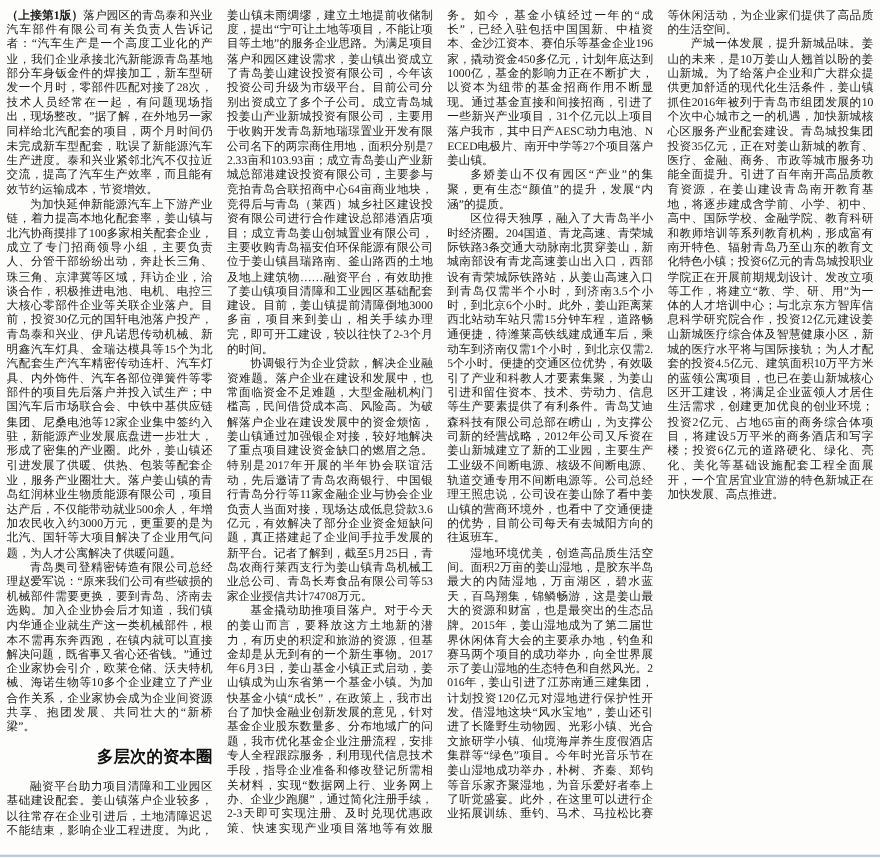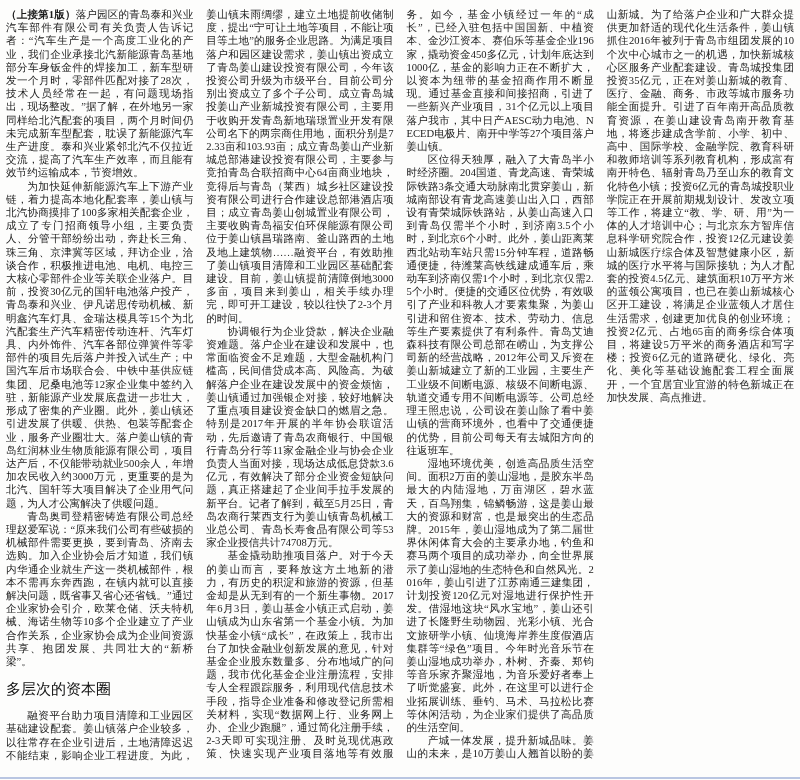--- a/index.html
+++ b/index.html
@@ -29,22 +29,22 @@
     line-height: 13.2px;
     text-indent: 2em;
     word-break: break-all;
   }
   p.para.no-indent { text-indent: 0; }
   .cont-note { font-weight: bold; }
   h2.headline {
     font-family: "Liberation Sans", "DejaVu Sans", sans-serif;
     font-size: 15px;
     line-height: 16px;
-    font-weight: normal;
-    text-align: left;
+    font-weight: bold;
+    text-align: right;
     margin: 13px 0 12px 0;
     break-inside: avoid;
     color: #111;
   }
   .bottom-rule {
     position: absolute;
     left: 0; right: 0; bottom: 1px;
     height: 2px;
     background: #b9c6e2;
   }
@@ -57,19 +57,20 @@
 
     <p class="para no-indent"><span class="cont-note">（上接第1版）</span><span>落户园区的青岛泰和兴业汽车部件有限公司有关负责人告诉记者：“汽车生产是一个高度工业化的产业，我们企业承接北汽新能源青岛基地部分车身钣金件的焊接加工，新车型研发一个月时，零部件匹配对接了28次，技术人员经常在一起，有问题现场指出，现场整改。”据了解，在外地另一家同样给北汽配套的项目，两个月时间仍未完成新车型配套，耽误了新能源汽车生产进度。泰和兴业紧邻北汽不仅拉近交流，提高了汽车生产效率，而且能有效节约运输成本，节资增效。</span></p>
     <p class="para">为加快延伸新能源汽车上下游产业链，着力提高本地化配套率，姜山镇与北汽协商摸排了100多家相关配套企业，成立了专门招商领导小组，主要负责人、分管干部纷纷出动，奔赴长三角、珠三角、京津冀等区域，拜访企业，洽谈合作，积极推进电池、电机、电控三大核心零部件企业等关联企业落户。目前，投资30亿元的国轩电池落户投产，青岛泰和兴业、伊凡诺思传动机械、新明鑫汽车灯具、金瑞达模具等15个为北汽配套生产汽车精密传动连杆、汽车灯具、内外饰件、汽车各部位弹簧件等零部件的项目先后落户并投入试生产；中国汽车后市场联合会、中铁中基供应链集团、尼桑电池等12家企业集中签约入驻，新能源产业发展底盘进一步壮大，形成了密集的产业圈。此外，姜山镇还引进发展了供暖、供热、包装等配套企业，服务产业圈壮大。落户姜山镇的青岛红润林业生物质能源有限公司，项目达产后，不仅能带动就业500余人，年增加农民收入约3000万元，更重要的是为北汽、国轩等大项目解决了企业用气问题，为人才公寓解决了供暖问题。</p>
     <p class="para">青岛奥司登精密铸造有限公司总经理赵爱军说：“原来我们公司有些破损的机械部件需要更换，要到青岛、济南去选购。加入企业协会后才知道，我们镇内华通企业就生产这一类机械部件，根本不需再东奔西跑，在镇内就可以直接解决问题，既省事又省心还省钱。”通过企业家协会引介，欧莱仓储、沃夫特机械、海诺生物等10多个企业建立了产业合作关系，企业家协会成为企业间资源共享、抱团发展、共同壮大的“新桥梁”。</p>
 
     <h2 class="headline">多层次的资本圈</h2>
     <p class="para">融资平台助力项目清障和工业园区基础建设配套。姜山镇落户企业较多，以往常存在企业引进后，土地清障迟迟不能结束，影响企业工程进度。为此，姜山镇未雨绸缪，建立土地提前收储制度，提出“宁可让土地等项目，不能让项目等土地”的服务企业思路。为满足项目落户和园区建设需求，姜山镇出资成立了青岛姜山建设投资有限公司，今年该投资公司升级为市级平台。目前公司分别出资成立了多个子公司。成立青岛城投姜山产业新城投资有限公司，主要用于收购开发青岛新地瑞璟置业开发有限公司名下的两宗商住用地，面积分别是72.33亩和103.93亩；成立青岛姜山产业新城总部港建设投资有限公司，主要参与竞拍青岛合联招商中心64亩商业地块，竞得后与青岛（莱西）城乡社区建设投资有限公司进行合作建设总部港酒店项目；成立青岛姜山创城置业有限公司，主要收购青岛福安伯环保能源有限公司位于姜山镇昌瑞路南、釜山路西的土地及地上建筑物……融资平台，有效助推了姜山镇项目清障和工业园区基础配套建设。目前，姜山镇提前清障倒地3000多亩，项目来到姜山，相关手续办理完，即可开工建设，较以往快了2-3个月的时间。</p>
     <p class="para">协调银行为企业贷款，解决企业融资难题。落户企业在建设和发展中，也常面临资金不足难题，大型金融机构门槛高，民间借贷成本高、风险高。为破解落户企业在建设发展中的资金烦恼，姜山镇通过加强银企对接，较好地解决了重点项目建设资金缺口的燃眉之急。特别是2017年开展的半年协会联谊活动，先后邀请了青岛农商银行、中国银行青岛分行等11家金融企业与协会企业负责人当面对接，现场达成低息贷款3.6亿元，有效解决了部分企业资金短缺问题，真正搭建起了企业间手拉手发展的新平台。记者了解到，截至5月25日，青岛农商行莱西支行为姜山镇青岛机械工业总公司、青岛长寿食品有限公司等53家企业授信共计74708万元。</p>
     <p class="para">基金撬动助推项目落户。对于今天的姜山而言，要释放这方土地新的潜力，有历史的积淀和旅游的资源，但基金却是从无到有的一个新生事物。2017年6月3日，姜山基金小镇正式启动，姜山镇成为山东省第一个基金小镇。为加快基金小镇“成长”，在政策上，我市出台了加快金融业创新发展的意见，针对基金企业股东数量多、分布地域广的问题，我市优化基金企业注册流程，安排专人全程跟踪服务，利用现代信息技术手段，指导企业准备和修改登记所需相关材料，实现“数据网上行、业务网上办、企业少跑腿”，通过简化注册手续，2-3天即可实现注册、及时兑现优惠政策、快速实现产业项目落地等有效服务。如今，基金小镇经过一年的“成长”，已经入驻包括中国国新、中植资本、金沙江资本、赛伯乐等基金企业196家，撬动资金450多亿元，计划年底达到1000亿，基金的影响力正在不断扩大，以资本为纽带的基金招商作用不断显现。通过基金直接和间接招商，引进了一些新兴产业项目，31个亿元以上项目落户我市，其中日产AESC动力电池、NECED电极片、南开中学等27个项目落户姜山镇。</p>
 
+    <p class="para">多娇姜山不仅有园区“产业”的集聚，更有生态“颜值”的提升，发展“内涵”的提质。</p>
     <p class="para">区位得天独厚，融入了大青岛半小时经济圈。204国道、青龙高速、青荣城际铁路3条交通大动脉南北贯穿姜山，新城南部设有青龙高速姜山出入口，西部设有青荣城际铁路站，从姜山高速入口到青岛仅需半个小时，到济南3.5个小时，到北京6个小时。此外，姜山距离莱西北站动车站只需15分钟车程，道路畅通便捷，待潍莱高铁线建成通车后，乘动车到济南仅需1个小时，到北京仅需2.5个小时。便捷的交通区位优势，有效吸引了产业和科教人才要素集聚，为姜山引进和留住资本、技术、劳动力、信息等生产要素提供了有利条件。青岛艾迪森科技有限公司总部在崂山，为支撑公司新的经营战略，2012年公司又斥资在姜山新城建立了新的工业园，主要生产工业级不间断电源、核级不间断电源、轨道交通专用不间断电源等。公司总经理王照忠说，公司设在姜山除了看中姜山镇的营商环境外，也看中了交通便捷的优势，目前公司每天有去城阳方向的往返班车。</p>
     <p class="para">湿地环境优美，创造高品质生活空间。面积2万亩的姜山湿地，是胶东半岛最大的内陆湿地，万亩湖区，碧水蓝天，百鸟翔集，锦鳞畅游，这是姜山最大的资源和财富，也是最突出的生态品牌。2015年，姜山湿地成为了第二届世界休闲体育大会的主要承办地，钓鱼和赛马两个项目的成功举办，向全世界展示了姜山湿地的生态特色和自然风光。2016年，姜山引进了江苏南通三建集团，计划投资120亿元对湿地进行保护性开发。借湿地这块“风水宝地”，姜山还引进了长隆野生动物园、光彩小镇、光合文旅研学小镇、仙境海岸养生度假酒店集群等“绿色”项目。今年时光音乐节在姜山湿地成功举办，朴树、齐秦、郑钧等音乐家齐聚湿地，为音乐爱好者奉上了听觉盛宴。此外，在这里可以进行企业拓展训练、垂钓、马术、马拉松比赛等休闲活动，为企业家们提供了高品质的生活空间。</p>
     <p class="para">产城一体发展，提升新城品味。姜山的未来，是10万姜山人翘首以盼的姜山新城。为了给落户企业和广大群众提供更加舒适的现代化生活条件，姜山镇抓住2016年被列于青岛市组团发展的10个次中心城市之一的机遇，加快新城核心区服务产业配套建设。青岛城投集团投资35亿元，正在对姜山新城的教育、医疗、金融、商务、市政等城市服务功能全面提升。引进了百年南开高品质教育资源，在姜山建设青岛南开教育基地，将逐步建成含学前、小学、初中、高中、国际学校、金融学院、教育科研和教师培训等系列教育机构，形成富有南开特色、辐射青岛乃至山东的教育文化特色小镇；投资6亿元的青岛城投职业学院正在开展前期规划设计、发改立项等工作，将建立“教、学、研、用”为一体的人才培训中心；与北京东方智库信息科学研究院合作，投资12亿元建设姜山新城医疗综合体及智慧健康小区，新城的医疗水平将与国际接轨；为人才配套的投资4.5亿元、建筑面积10万平方米的蓝领公寓项目，也已在姜山新城核心区开工建设，将满足企业蓝领人才居住生活需求，创建更加优良的创业环境；投资2亿元、占地65亩的商务综合体项目，将建设5万平米的商务酒店和写字楼；投资6亿元的道路硬化、绿化、亮化、美化等基础设施配套工程全面展开，一个宜居宜业宜游的特色新城正在加快发展、高点推进。</p>
 
   </div>
   <div class="bottom-rule" style="background: rgb(185, 198, 226);"></div>
 </div>
 
 </body></html>

